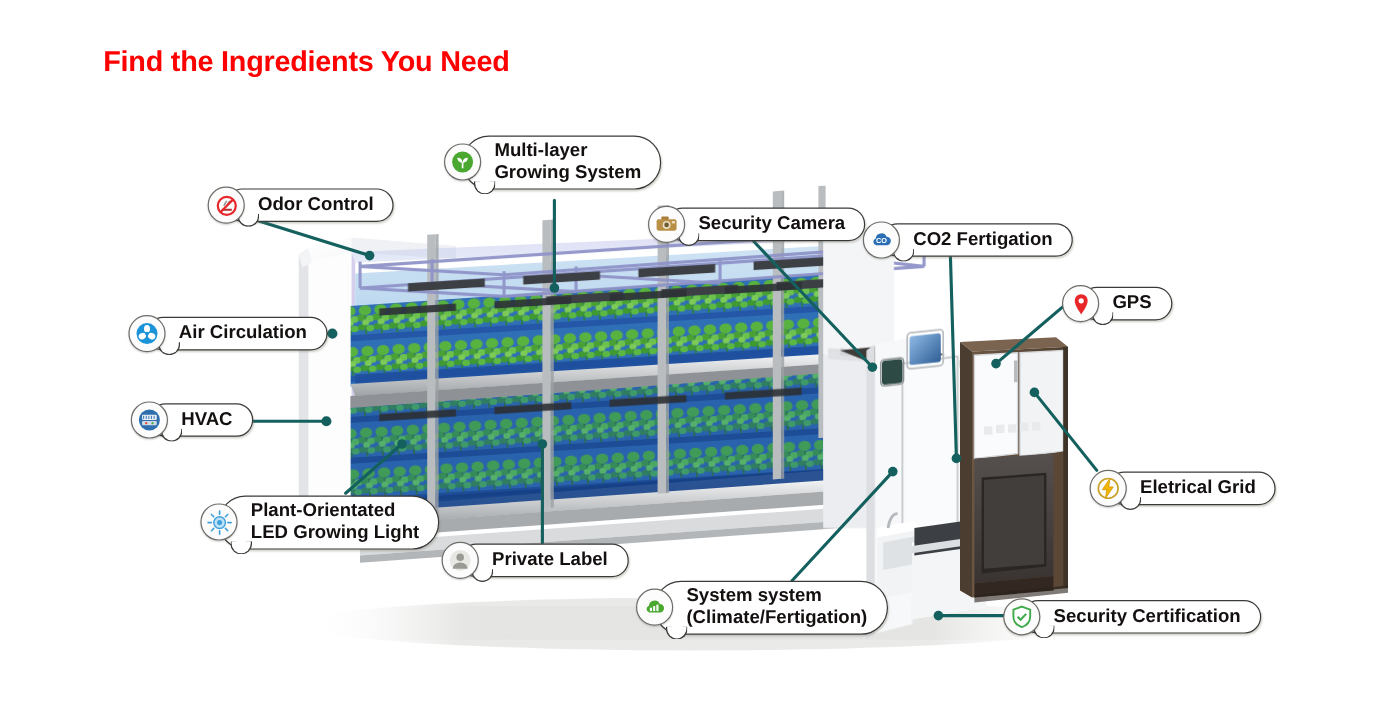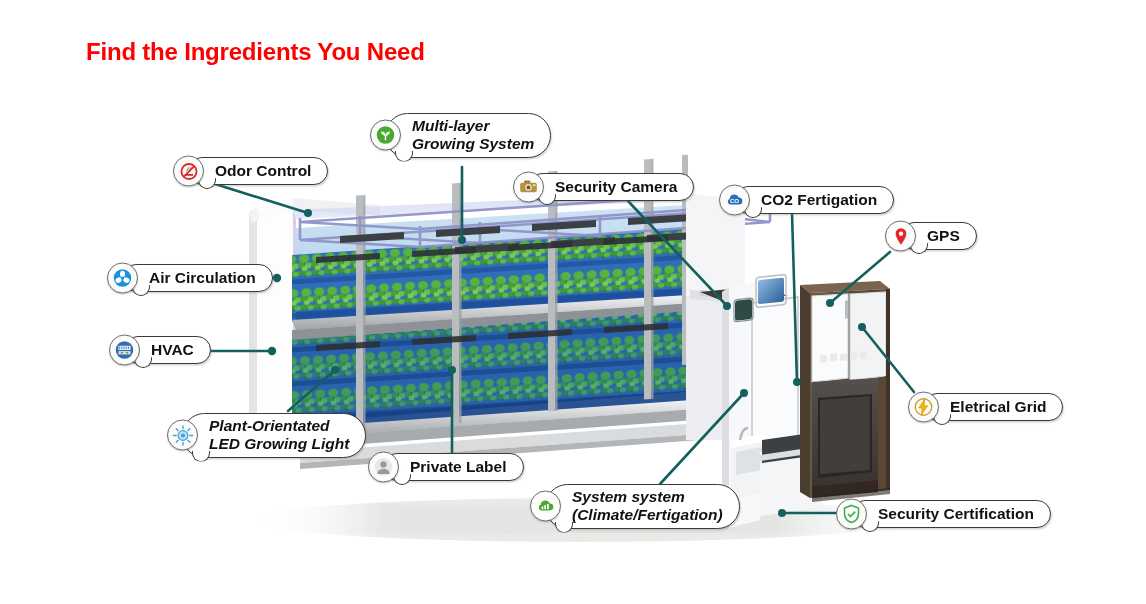--- a/index.html
+++ b/index.html
@@ -30,21 +30,21 @@
   .pill {
     position: relative;
     background: #ffffff;
     border: 1.3px solid #3a3a38;
     border-radius: 40px;
     padding: 4px 16px 4px 26px;
     font-size: 15.5px; font-weight: bold; color: #13100f;
     line-height: 1.18; white-space: nowrap;
     box-shadow: 1px 1.5px 1.5px rgba(120,115,100,.30);
   }
-  .pill.two-line { padding-top: 3px; padding-bottom: 3px; font-style: italic; }
+  .pill.two-line { padding-top: 3px; padding-bottom: 3px; }
   .pill .ln { display: block; }
   
   .pill::after {
     content: ""; position: absolute; left: 9px; bottom: -5px;
     width: 16px; height: 10px;
     border: 1.3px solid #3a3a38; border-top: none;
     border-radius: 0 0 12px 12px;
     background: #fff;
     clip-path: inset(0 0 0 0);
   }
@@ -356,21 +356,21 @@
           <path d="M12 18 v-6" stroke="#ffffff" stroke-width="1.6"></path>
           <path d="M12 13 q-5 -1 -5 -5 q5 0 5 5z" fill="#ffffff"></path>
           <path d="M12 13 q5 -1 5 -5 q-5 0 -5 5z" fill="#ffffff"></path>
         </svg>
       </span>
       <span class="ln">Multi-layer</span>
       <span class="ln">Growing System</span>
     </div>
   </div>
 
-  <div class="callout" style="left:528px; top:173px;align-items:center;">
+  <div class="callout" style="left:555px; top:173px;align-items:center;">
     <div class="pill">
       <span class="ic">
         <svg width="21" height="21" viewBox="0 0 24 24">
           <rect x="2.5" y="7" width="19" height="11" rx="2" fill="#b98f45"></rect>
           <rect x="7" y="4.5" width="7" height="3" rx="1" fill="#a87f38"></rect>
           <circle cx="12" cy="12.5" r="3.8" fill="#e8dcc2"></circle>
           <circle cx="12" cy="12.5" r="2.2" fill="#6d5a33"></circle>
           <rect x="17" y="9" width="3" height="2" fill="#efe6d2"></rect>
         </svg>
       </span>
@@ -383,21 +383,21 @@
       <span class="ic">
         <svg width="21" height="21" viewBox="0 0 24 24">
           <path d="M7 17 h10 a4 4 0 0 0 0-8 a5.5 5.5 0 0 0-10.5 1.5 A3.4 3.4 0 0 0 7 17 z" fill="#2a6fb5"></path>
           <text x="12" y="15" font-family="Liberation Sans, sans-serif" font-size="7" font-weight="bold" fill="#ffffff" text-anchor="middle">CO</text>
         </svg>
       </span>
       <span class="ln">CO2 Fertigation</span>
     </div>
   </div>
 
-  <div class="callout" style="left:900px; top:222px;">
+  <div class="callout" style="left:900px; top:239px;">
     <div class="pill">
       <span class="ic">
         <svg width="20" height="20" viewBox="0 0 24 24">
           <path d="M12 2 a6.5 6.5 0 0 0-6.5 6.5 C5.5 13.5 12 22 12 22 s6.5-8.5 6.5-13.5 A6.5 6.5 0 0 0 12 2z" fill="#e8262a"></path>
           <circle cx="12" cy="8.6" r="2.6" fill="#ffffff"></circle>
         </svg>
       </span>
       <span class="ln">GPS</span>
     </div>
   </div>

